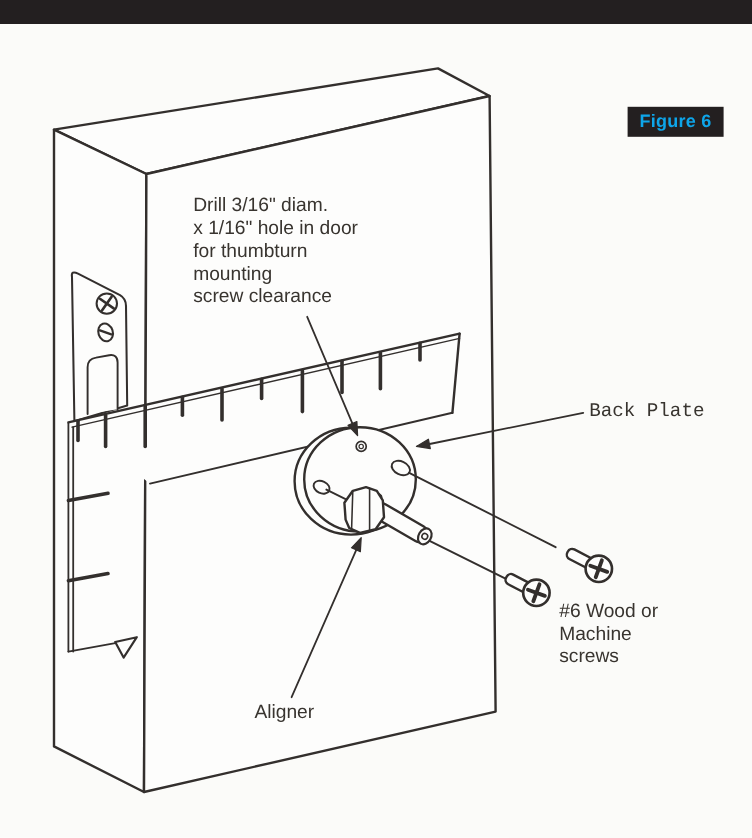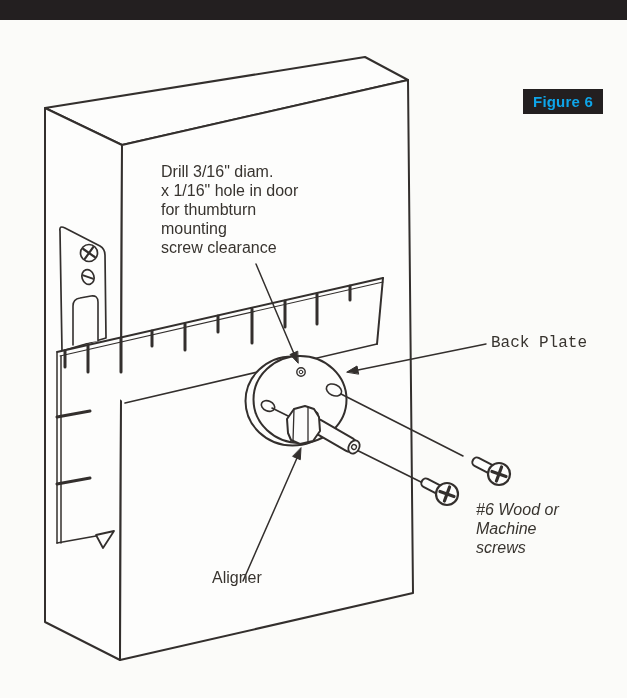--- a/index.html
+++ b/index.html
@@ -25,22 +25,22 @@
     letter-spacing:0.2px;
     margin-top:36px;
   }
   .diagram-svg{position:absolute;left:0;top:0;}
   .note{
     position:absolute;color:#38342f;font-size:16px;line-height:19px;
     white-space:pre-line;
   }
   .note-drill{left:161px;top:162px;width:190px;}
   .note-backplate{left:491px;top:334px;font-family:Liberation Mono, monospace;}
-  .note-aligner{left:212px;top:568px;}
-  .note-screws{left:476px;top:500px;font-style:italic;}
+  .note-aligner{left:212px;top:584px;}
+  .note-screws{left:466px;top:500px;}
 </style>
 </head>
 <body>
 
 <div class="page">
 
   <div class="topbar"></div>
 
   <div class="figure-badge">
     <span>Figure 6</span>

